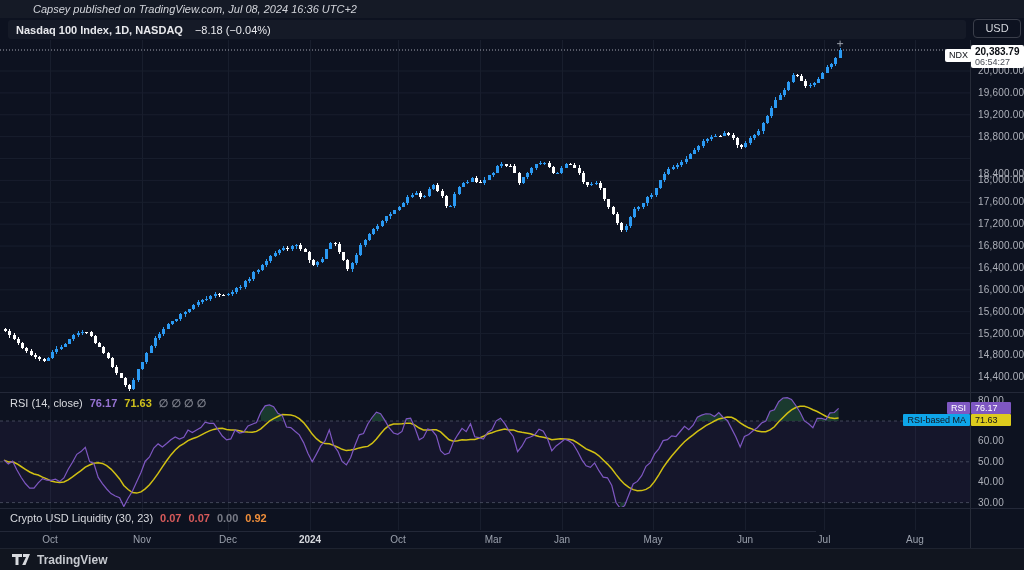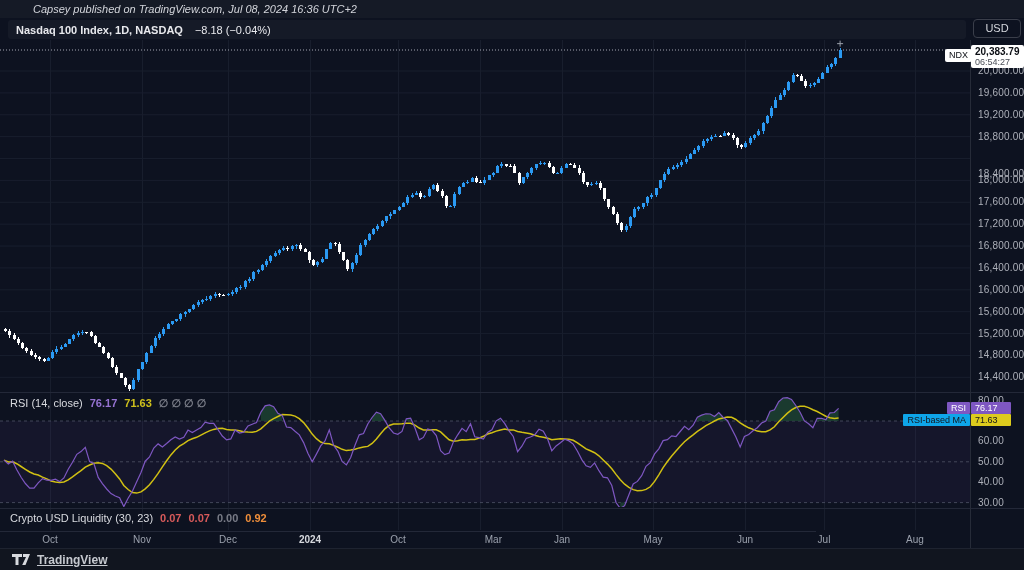--- a/index.html
+++ b/index.html
@@ -24,21 +24,21 @@
   .price-box .p{font-size:10px;font-weight:bold;color:#0b0e14;line-height:11px;}
   .price-box .c{font-size:9px;color:#4a4e57;line-height:10px;}
   .pane-head{position:absolute;left:10px;font-size:11px;color:#d8dadf;z-index:3;white-space:nowrap;}
   .pane-head .v{margin-left:7px;font-weight:bold;}
   .badge{position:absolute;height:12px;font-size:9px;line-height:12px;padding:0 4px;z-index:3;border-radius:1px;}
   .badge.rname{right:54px;top:402px;background:#7e57c2;color:#fff;}
   .badge.rval{left:971px;top:402px;width:40px;background:#7e57c2;color:#fff;}
   .badge.mname{right:54px;top:414px;background:#0ea5e9;color:#14151a;}
   .badge.mval{left:971px;top:414px;width:40px;background:#ddcb1d;color:#14151a;}
   .bottom-bar{position:absolute;left:0;top:548px;width:1024px;height:22px;background:#11151f;border-top:1px solid #1e2330;display:flex;align-items:center;padding-left:12px;z-index:3;}
-  .brand{font-size:12px;font-weight:bold;color:#c6c9cf;margin-left:7px;text-decoration:underline;}
+  .brand{font-size:12px;font-weight:bold;color:#c6c9cf;margin-left:7px;}
 </style>
 </head>
 <body>
 
 <div id="app">
 
   <svg id="chart" width="1024" height="570">
       <defs>
         <clipPath id="cm">
           <rect x="0" y="41" width="970" height="350"></rect>

